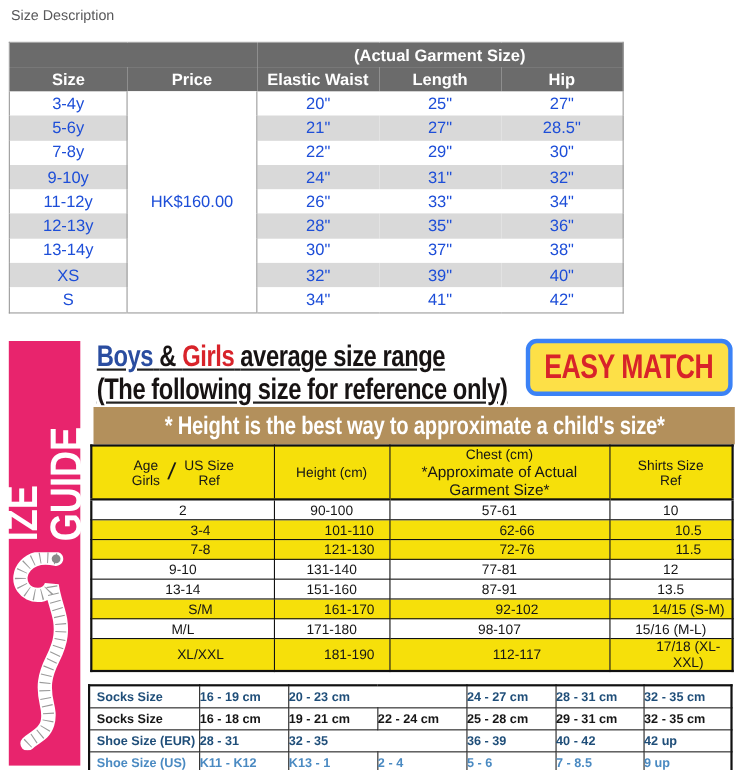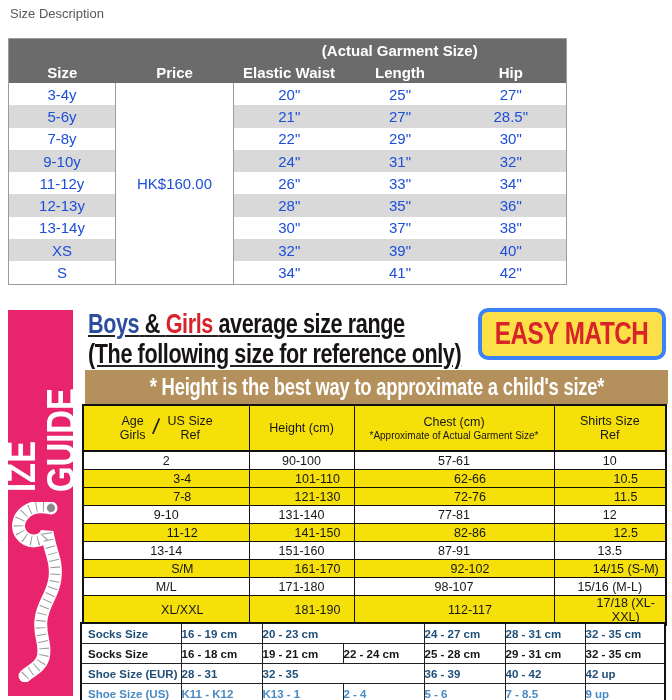--- a/index.html
+++ b/index.html
@@ -45,21 +45,21 @@
   
   table.ref{position:absolute;left:82px;top:404px;width:583px;border-collapse:collapse;
             table-layout:fixed;font-size:12.5px;}
   table.ref th, table.ref td{border:1px solid #111;padding:0;text-align:center;color:#161616;}
   table.ref th{background:var(--yellow,#f6e00a);height:44px;font-weight:normal;border-bottom:2px solid #111;}
   table.ref{border:2px solid #111;}
   table.ref td{height:17px;background:#fff;}
   table.ref tr.alt td{background:var(--yellow,#f6e00a);padding-left:32px;}
   .age-hdr{display:flex;align-items:flex-start;justify-content:center;gap:8px;}
   .age-hdr .slash{font-size:22px;font-weight:normal;transform:rotate(8deg);}
-  .chest-sub{font-size:10px;margin-top:1px;}
+  .chest-sub{font-size:14px;margin-top:1px;}
 
   
   table.foot{position:absolute;left:80px;top:622px;width:584px;border-collapse:collapse;
              table-layout:fixed;font-size:11.5px;font-weight:600;border:2px solid #111;}
   table.foot td{border:1.5px solid #222;height:19px;padding:0;text-align:left;background:#fff;}
   table.foot td.lbl{text-align:left;padding-left:6px;}
   tr.tone-navy td{color:var(--navy,#1f4e79);}
   tr.tone-dark td{color:#161616;}
   tr.tone-blue td{color:var(--light-blue,#4a8ac2);}
 </style>
@@ -225,26 +225,20 @@
           <td class="">121-130</td>
           <td class="">72-76</td>
           <td class="">11.5</td>
         </tr>
         <tr>
           <td class="">9-10</td>
           <td class="">131-140</td>
           <td class="">77-81</td>
           <td class="">12</td>
         </tr>
-        <tr class="alt">
-          <td class="">11-12</td>
-          <td class="">141-150</td>
-          <td class="">82-86</td>
-          <td class="">12.5</td>
-        </tr>
         <tr>
           <td class="">13-14</td>
           <td class="">151-160</td>
           <td class="">87-91</td>
           <td class="">13.5</td>
         </tr>
         <tr class="alt">
           <td class="">S/M</td>
           <td class="">161-170</td>
           <td class="">92-102</td>

